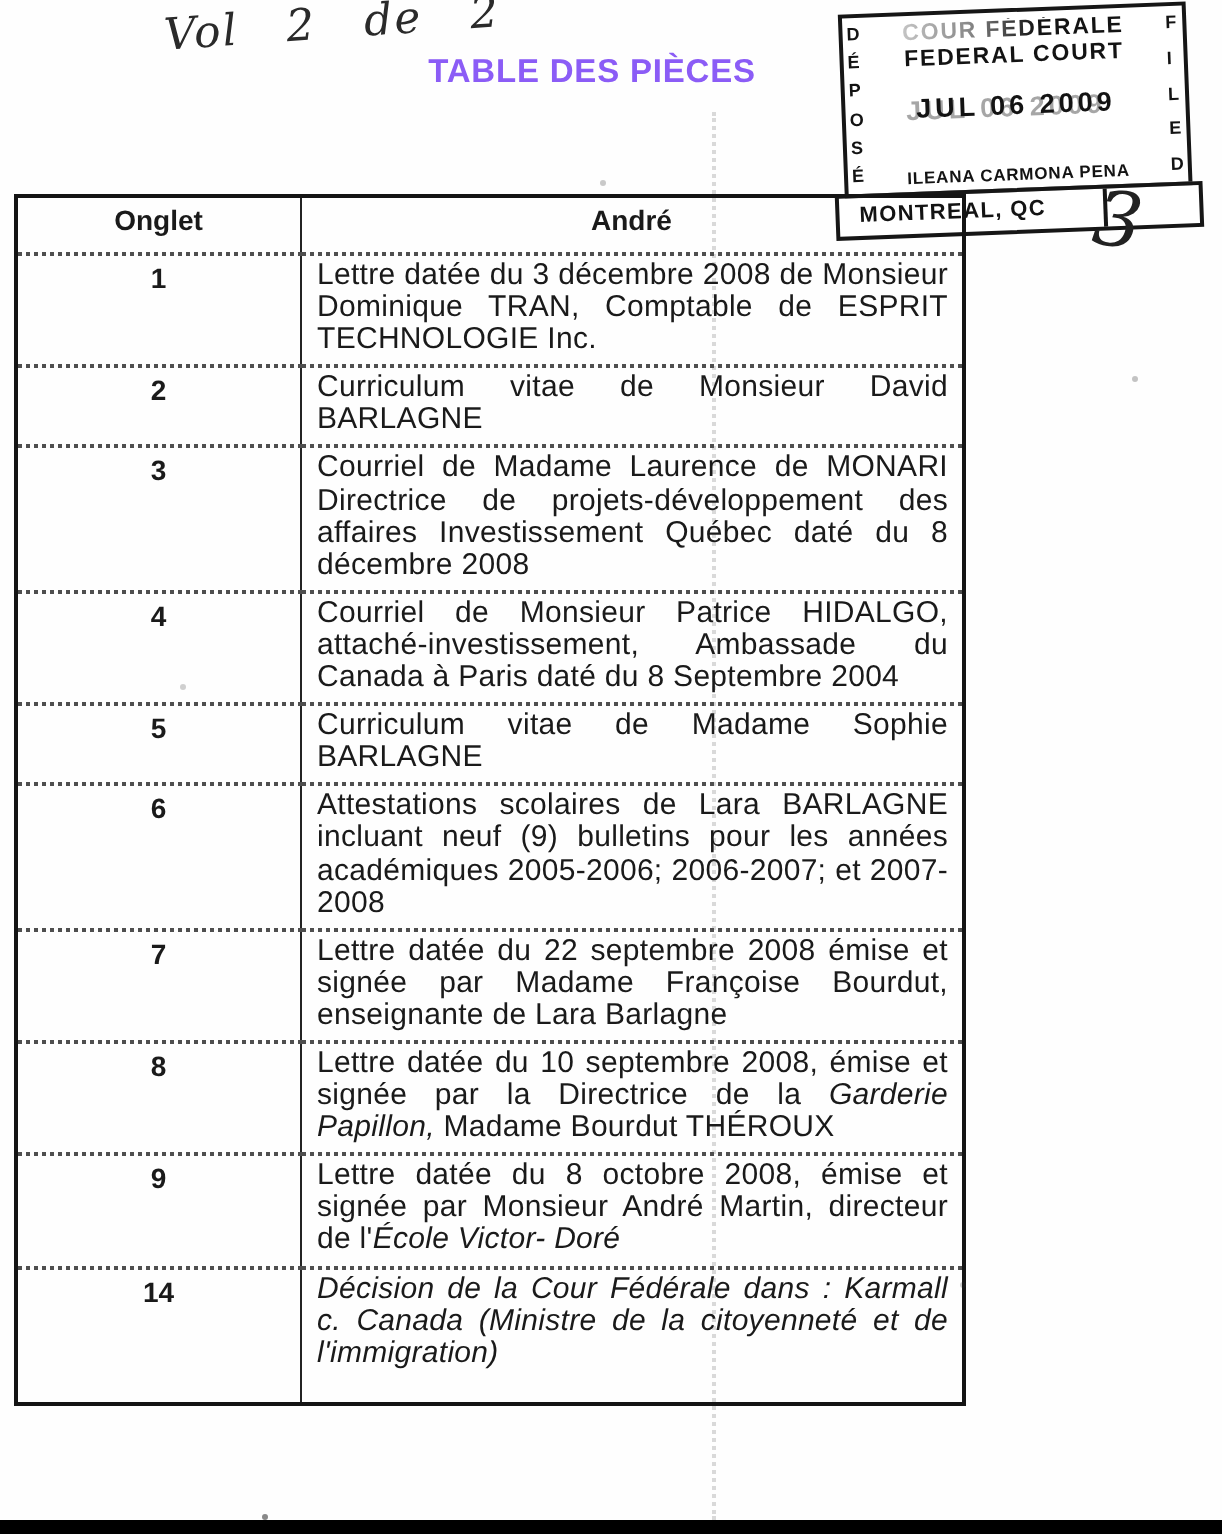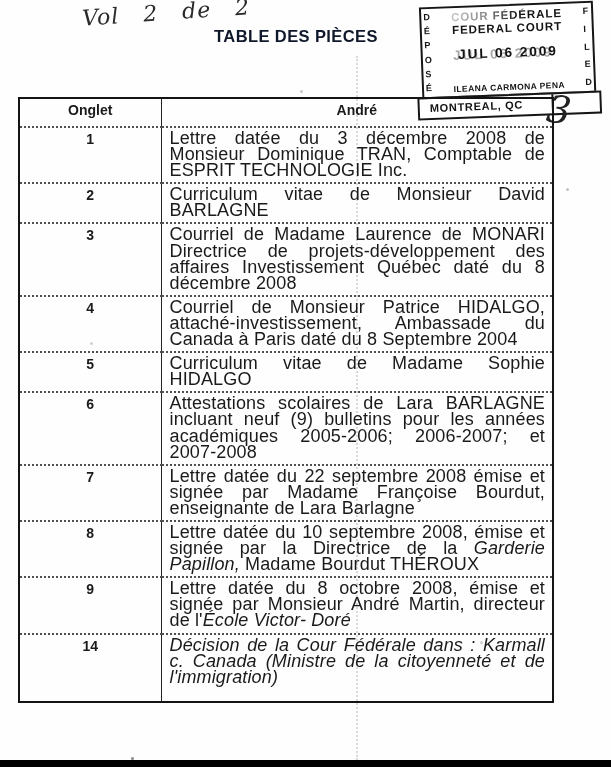--- a/index.html
+++ b/index.html
@@ -2,21 +2,21 @@
 <html><head>
 <meta charset="utf-8">
 <style>
   html,body{margin:0;padding:0;background:#ffffff;}
   .page{position:relative;width:611px;height:767px;background:#fefefe;overflow:hidden;
         font-family:"Liberation Sans",sans-serif;color:#1a1a1a;}
   .handwritten-note{position:absolute;left:82px;top:0px;font-family:"DejaVu Serif",serif;
         font-style:italic;font-size:22px;color:#2a2a2a;transform:rotate(-4deg);
         word-spacing:16px;letter-spacing:1px;font-weight:400;}
   .title{position:absolute;left:0;top:27px;width:592px;margin:0;text-align:center;
-        font-size:16.5px;font-weight:bold;letter-spacing:0.4px;color:#0f172a;}
+        font-size:16.5px;font-weight:bold;letter-spacing:0.4px;color:#8b5cf6;}
   .fold-line{position:absolute;left:356px;top:56px;height:704px;width:0;
         border-left:2px dotted rgba(70,70,70,0.20);}
   
   .stamp{position:absolute;left:421px;top:4px;width:174px;transform:rotate(-2.2deg);color:#131313;}
   .stamp-main{border:2.5px solid #161616;display:flex;height:88px;background:rgba(255,255,255,0.6);}
   .stamp-side{display:flex;flex-direction:column;justify-content:space-between;
         font-size:9px;font-weight:bold;padding:4px 2px;line-height:1;}
   .stamp-center{flex:1;display:flex;flex-direction:column;align-items:center;padding-top:3px;}
   .stamp-court-fr,.stamp-court-en{font-size:11.5px;font-weight:bold;letter-spacing:0.9px;line-height:1.15;white-space:nowrap;}
   .stamp-court-fr{-webkit-mask-image:linear-gradient(90deg,rgba(0,0,0,.25),rgba(0,0,0,.5) 30%,#000 60%);
@@ -24,28 +24,28 @@
   .stamp-date{font-size:13.5px;font-weight:bold;letter-spacing:2px;margin-top:10px;white-space:nowrap;
         text-shadow:-5px 1px 0 rgba(20,20,20,0.38);}
   .stamp-clerk{font-size:8.5px;font-weight:bold;letter-spacing:0.4px;margin-top:auto;margin-bottom:2px;white-space:nowrap;}
   .stamp-strip{display:flex;border:2.5px solid #161616;height:19px;margin-top:-2px;margin-left:-5px;
         width:calc(100% + 6px);background:rgba(255,255,255,0.6);}
   .strip-label{flex:1;font-size:11px;font-weight:bold;letter-spacing:0.7px;padding:3px 4px 0 10px;white-space:nowrap;}
   .strip-cell{width:46px;border-left:2px solid #161616;}
   .stamp-number{position:absolute;right:26px;top:86px;font-family:"DejaVu Serif",serif;
         font-style:italic;font-size:38px;font-weight:400;transform:rotate(10deg);color:#222;}
   
-  table.pieces{position:absolute;left:18px;top:97px;width:536px;border-collapse:collapse;
+  table.pieces{position:absolute;left:7px;top:97px;width:476px;border-collapse:collapse;
         table-layout:fixed;border:2.5px solid #141414;}
   th,td{border-left:1.5px solid #232323;border-right:1.5px solid #232323;
         border-top:2px dotted #4f4f4f;border-bottom:2px dotted #4f4f4f;vertical-align:top;}
   th{height:23px;font-size:14px;font-weight:bold;text-align:center;padding-top:3px;}
   col.c-onglet{width:142px;}
   td.onglet{text-align:center;font-weight:bold;font-size:14px;padding-top:3px;}
-  td.piece{font-size:18px;line-height:16.1px;padding:2px 7px 4px 8px;text-align:justify;letter-spacing:0.15px;margin-top:44px;}
+  td.piece{font-size:15px;line-height:16.1px;padding:2px 7px 4px 8px;text-align:justify;letter-spacing:0.15px;margin-top:44px;}
   td.piece .it{font-style:italic;}
   tr:last-child td{padding-bottom:16px;}
   
   .bottom-scan-bar{position:absolute;left:0;top:760px;width:611px;height:7px;background:#000;}
   .speck{position:absolute;width:3px;height:3px;border-radius:50%;background:rgba(40,40,40,0.55);}
 </style>
 </head>
 <body>
 
 <div class="page">
@@ -110,21 +110,21 @@
         <tr>
           <td class="onglet">3</td>
           <td class="piece"><span>Courriel de Madame Laurence de MONARI Directrice de projets-développement des affaires Investissement Québec daté du 8 décembre 2008</span></td>
         </tr>
         <tr>
           <td class="onglet">4</td>
           <td class="piece"><span>Courriel de Monsieur Patrice HIDALGO, attaché-investissement, Ambassade du Canada à Paris daté du 8 Septembre 2004</span></td>
         </tr>
         <tr>
           <td class="onglet">5</td>
-          <td class="piece"><span>Curriculum vitae de Madame Sophie HIDALGO</span></td>
+          <td class="piece"><span>Curriculum vitae de Madame Sophie BARLAGNE</span></td>
         </tr>
         <tr>
           <td class="onglet">6</td>
           <td class="piece"><span>Attestations scolaires de Lara BARLAGNE incluant neuf (9) bulletins pour les années académiques 2005-2006; 2006-2007; et 2007-2008</span></td>
         </tr>
         <tr>
           <td class="onglet">7</td>
           <td class="piece"><span>Lettre datée du 22 septembre 2008 émise et signée par Madame Françoise Bourdut, enseignante de Lara Barlagne</span></td>
         </tr>
         <tr>

